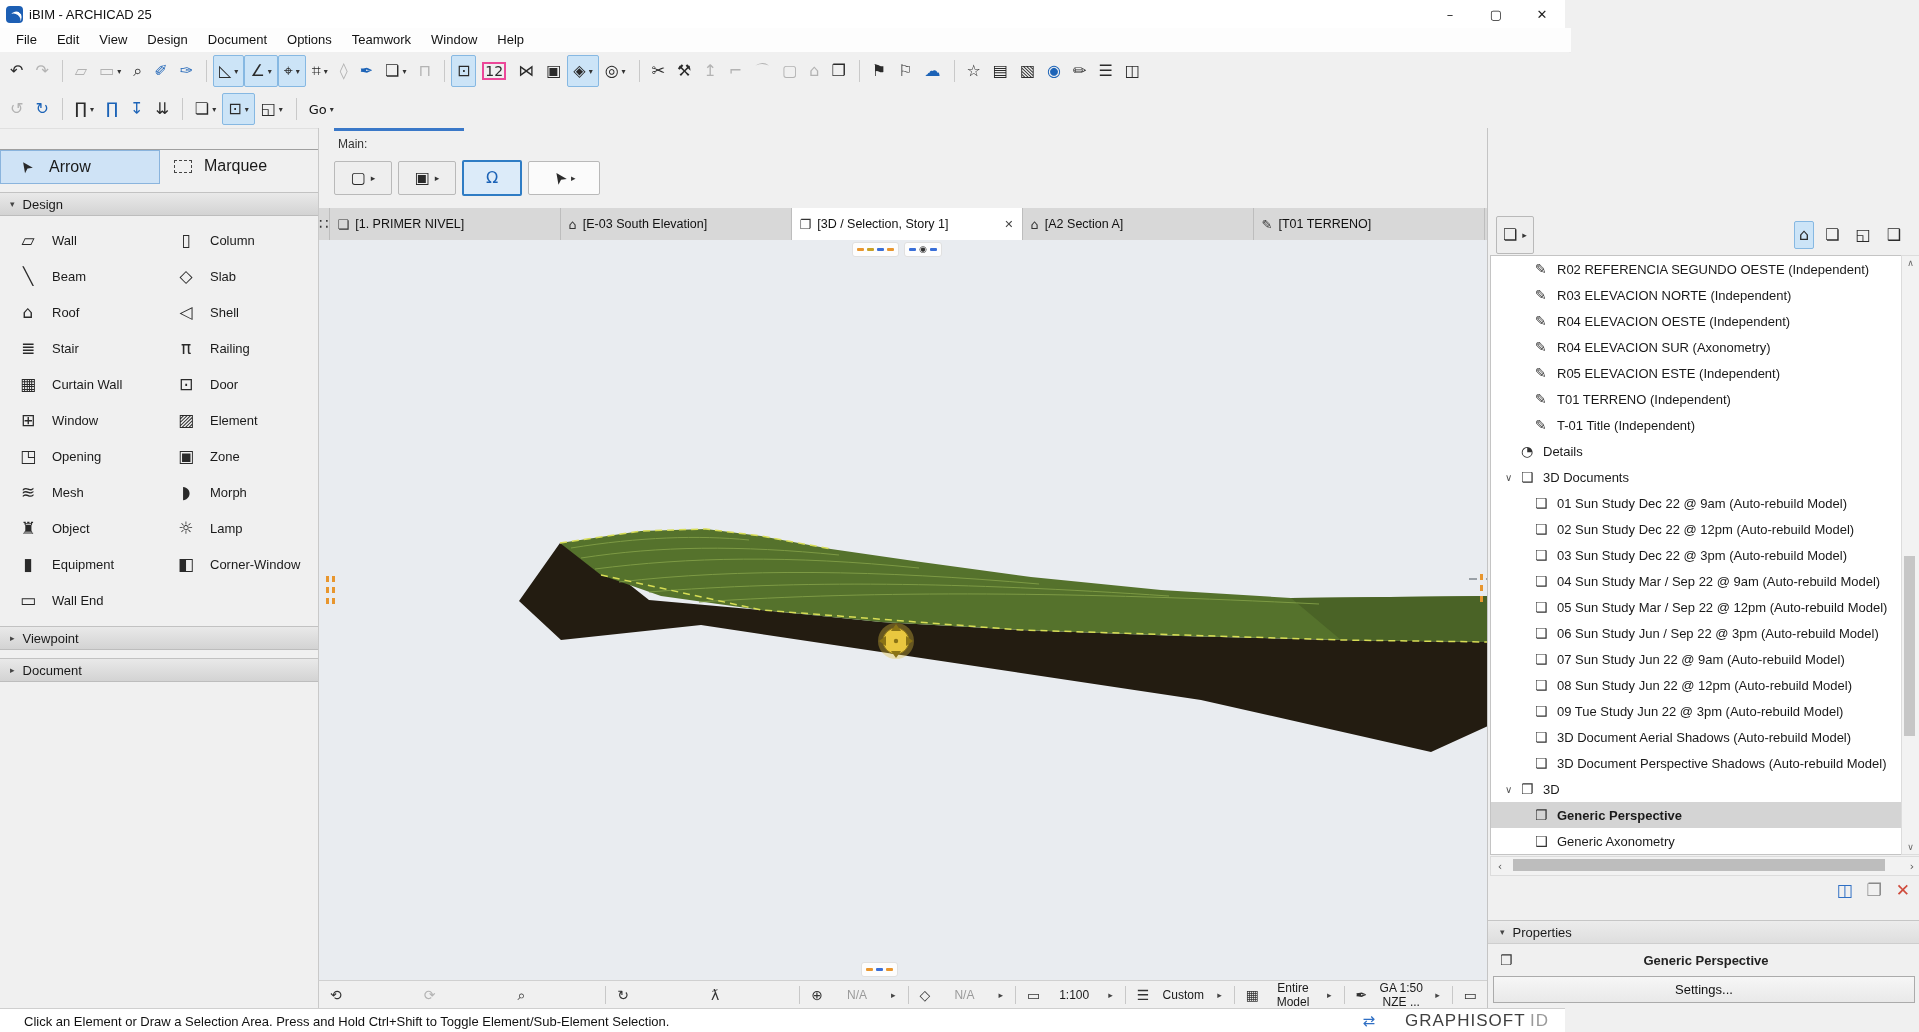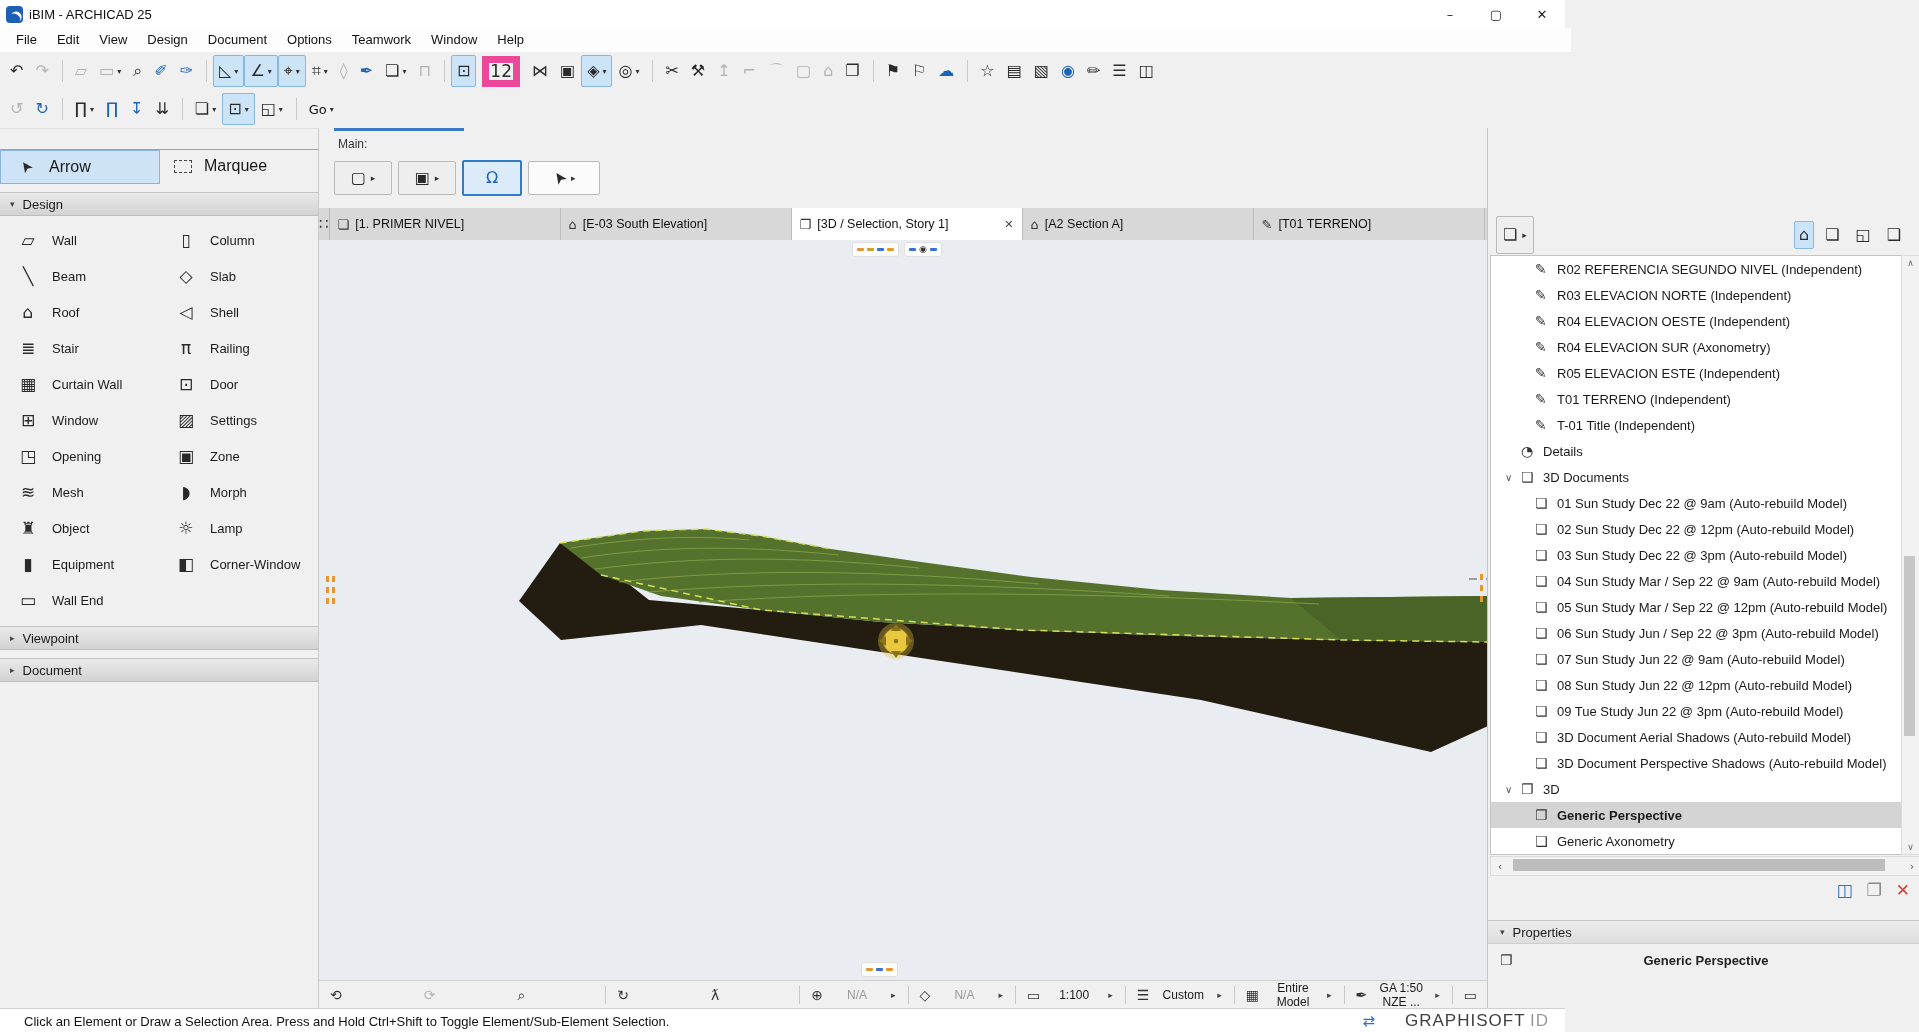--- a/index.html
+++ b/index.html
@@ -260,21 +260,21 @@
         <span class="g" data-name="toolbar-button-glyph">⊓</span>
 
       </span>
 
       <span class="btn" data-name="transfer-settings-icon" data-state="active" data-sep="1">
         <span class="g" data-name="toolbar-button-glyph">⊡</span>
 
       </span>
 
       <span class="btn" data-name="measure-icon">
-        <span class="g" data-name="toolbar-button-glyph" style="font-size:17px;border:7px solid #ec4899;padding:0 1px">12</span>
+        <span class="g" data-name="toolbar-button-glyph" style="font-size:14px;border:2px solid #ec4899;padding:0 1px">12</span>
 
       </span>
 
       <span class="btn" data-name="stretch-icon">
         <span class="g" data-name="toolbar-button-glyph">⋈</span>
 
       </span>
 
       <span class="btn" data-name="transform-box-icon">
         <span class="g" data-name="toolbar-button-glyph">▣</span>
@@ -529,21 +529,21 @@
           <span class="tlabel" data-name="tool-label">Door</span>
         </div>
 
         <div class="tool" data-name="tool-window">
           <span class="ticon" data-name="tool-icon">⊞</span>
           <span class="tlabel" data-name="tool-label">Window</span>
         </div>
 
         <div class="tool" data-name="tool-skylight">
           <span class="ticon" data-name="tool-icon">▨</span>
-          <span class="tlabel" data-name="tool-label">Settings</span>
+          <span class="tlabel" data-name="tool-label">Element</span>
         </div>
 
         <div class="tool" data-name="tool-opening">
           <span class="ticon" data-name="tool-icon">◳</span>
           <span class="tlabel" data-name="tool-label">Opening</span>
         </div>
 
         <div class="tool" data-name="tool-zone">
           <span class="ticon" data-name="tool-icon">▣</span>
           <span class="tlabel" data-name="tool-label">Zone</span>
@@ -801,21 +801,21 @@
             <span class="g" data-name="map-button-glyph">❑</span>
           </span>
         </span>
     </div>
 
     <div class="tree" data-name="navigator-tree">
 
         <div class="trow" data-name="navigator-tree-item" data-lvl="2">
           <span class="texp" data-name="tree-expander-icon"></span>
           <span class="tico" data-name="tree-item-icon">✎</span>
-          <span class="tlab" data-name="tree-item-label">R02 REFERENCIA SEGUNDO NIVEL (Independent)</span>
+          <span class="tlab" data-name="tree-item-label">R02 REFERENCIA SEGUNDO OESTE (Independent)</span>
         </div>
 
         <div class="trow" data-name="navigator-tree-item" data-lvl="2">
           <span class="texp" data-name="tree-expander-icon"></span>
           <span class="tico" data-name="tree-item-icon">✎</span>
           <span class="tlab" data-name="tree-item-label">R03 ELEVACION NORTE (Independent)</span>
         </div>
 
         <div class="trow" data-name="navigator-tree-item" data-lvl="2">
           <span class="texp" data-name="tree-expander-icon"></span>
@@ -965,20 +965,23 @@
         <span class="g" data-name="delete-icon" style="color:#cf4b3c">✕</span>
       </div>
 
     <div class="props-head" data-name="properties-section-header">
       <span class="tri" style="font-size:9px;color:#444;font-family:'DejaVu Sans',sans-serif;" data-name="collapse-triangle-icon">▾</span>
       <span data-name="properties-header-label">Properties</span>
     </div>
     <div class="props-row" data-name="properties-selected-view">
       <span class="tico" data-name="perspective-icon">❐</span>
       <span class="props-label" data-name="selected-view-label">Generic Perspective</span>
+    </div>
+    <div class="settings-btn" data-name="settings-button">
+      <span data-name="settings-button-label">Settings...</span>
     </div>
   </div>
 
   <div class="statusbar" data-name="status-bar">
     <span class="status-msg" data-name="status-message">Click an Element or Draw a Selection Area. Press and Hold Ctrl+Shift to Toggle Element/Sub-Element Selection.</span>
     <span class="brand" data-name="graphisoft-id-area">
       <span class="sync-icon" data-name="sync-icon">⇄</span>
       <span data-name="brand-label">
         <span class="brand-name" data-name="graphisoft-label">GRAPHISOFT</span>
         <span class="brand-id" data-name="graphisoft-id-label">ID</span>

